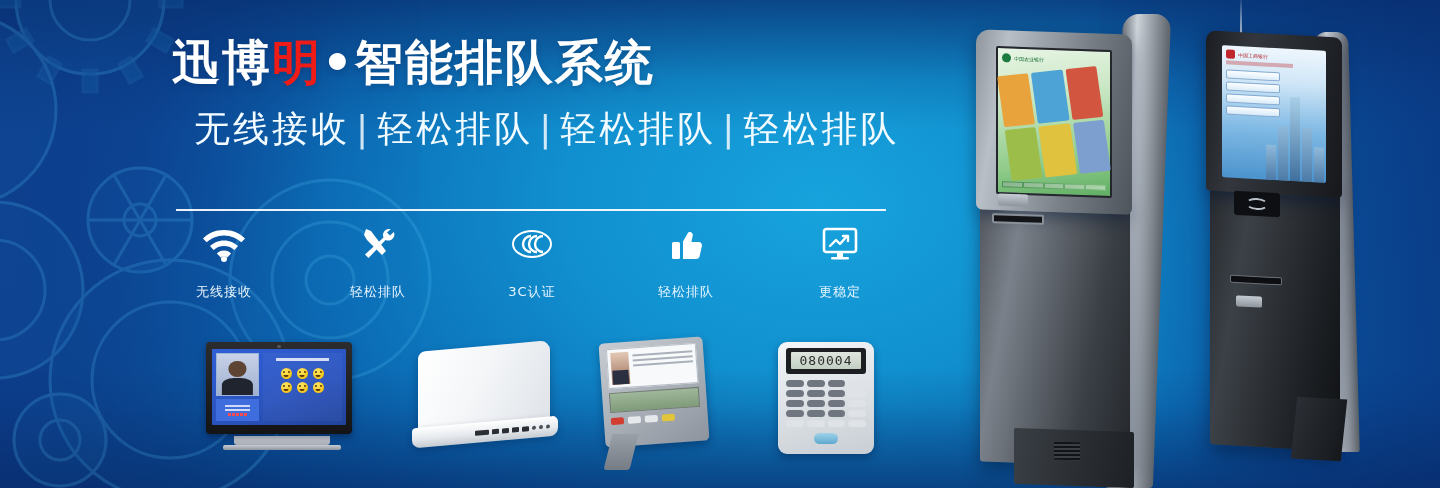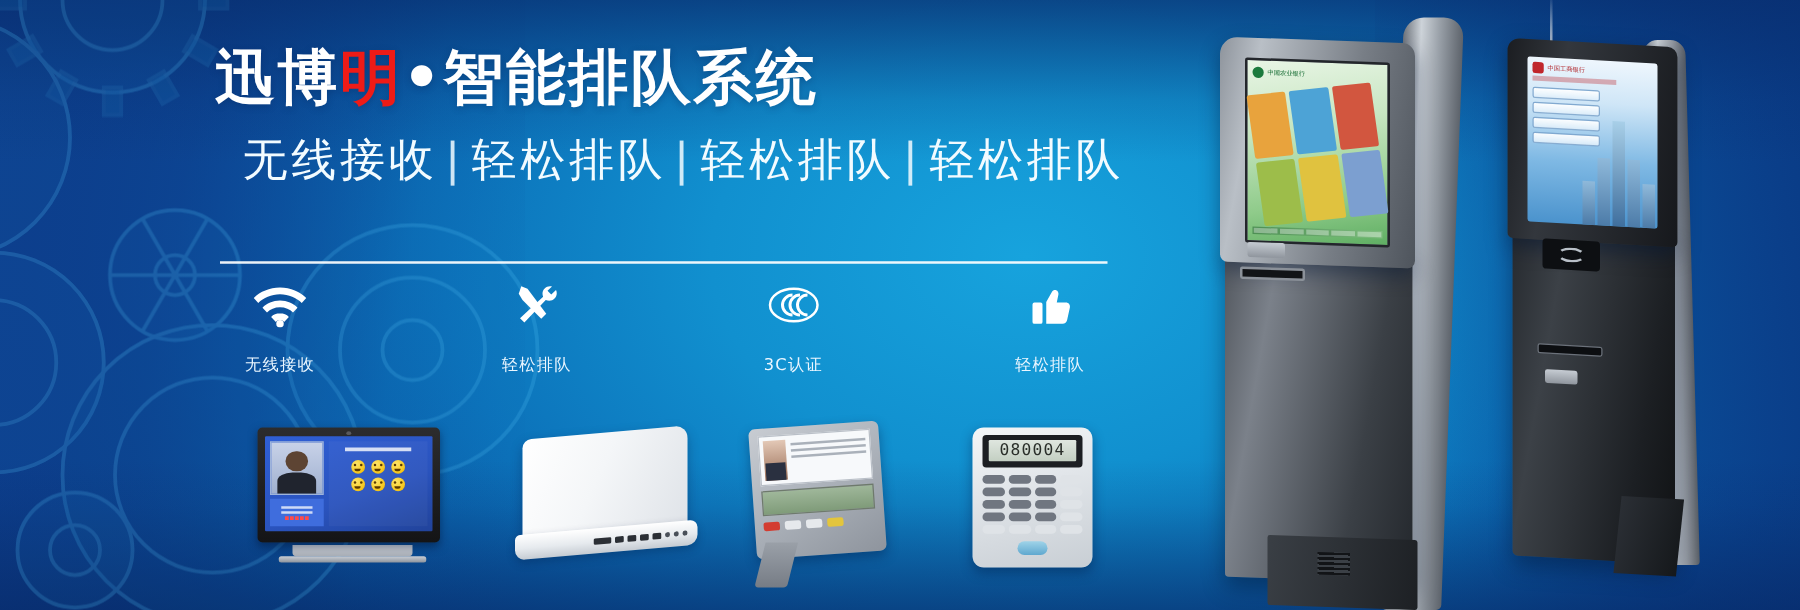--- a/index.html
+++ b/index.html
@@ -483,20 +483,32 @@
     <div class="feature">
       <span class="ico">
         <svg viewBox="0 0 44 36">
             <rect x="8" y="16" width="8" height="17" rx="1.5"></rect>
             <path d="M19 33h13c2 0 3.3-1.2 3.7-3l2.2-10c.4-2.2-1-4-3.2-4h-7.3l1.3-6.2c.4-2-.8-3.8-2.7-3.8-1 0-1.9.5-2.4 1.4L19 15.5V33z"></path>
           </svg>
       </span>
       <span class="lbl">轻松排队</span>
     </div>
 
+    <div class="feature">
+      <span class="ico">
+        <svg viewBox="0 0 44 36">
+            <rect x="6" y="3" width="32" height="23" rx="2.5" fill="none" stroke="#ffffff" stroke-width="2.6"></rect>
+            <path d="M12 20l6-6 4 4 7-8" fill="none" stroke="#ffffff" stroke-width="2.4" stroke-linecap="round" stroke-linejoin="round"></path>
+            <path d="M25 10h5v5" fill="none" stroke="#ffffff" stroke-width="2.4" stroke-linecap="round" stroke-linejoin="round"></path>
+            <rect x="19" y="26" width="6" height="5"></rect>
+            <rect x="13" y="31" width="18" height="2.6" rx="1.3"></rect>
+          </svg>
+      </span>
+      <span class="lbl">更稳定</span>
+    </div>
 
 
   </div>
 
   <div class="products">
 
     <div class="product monitor">
       <div class="mon-bezel">
         <div class="mon-cam"></div>
         <div class="mon-screen">

